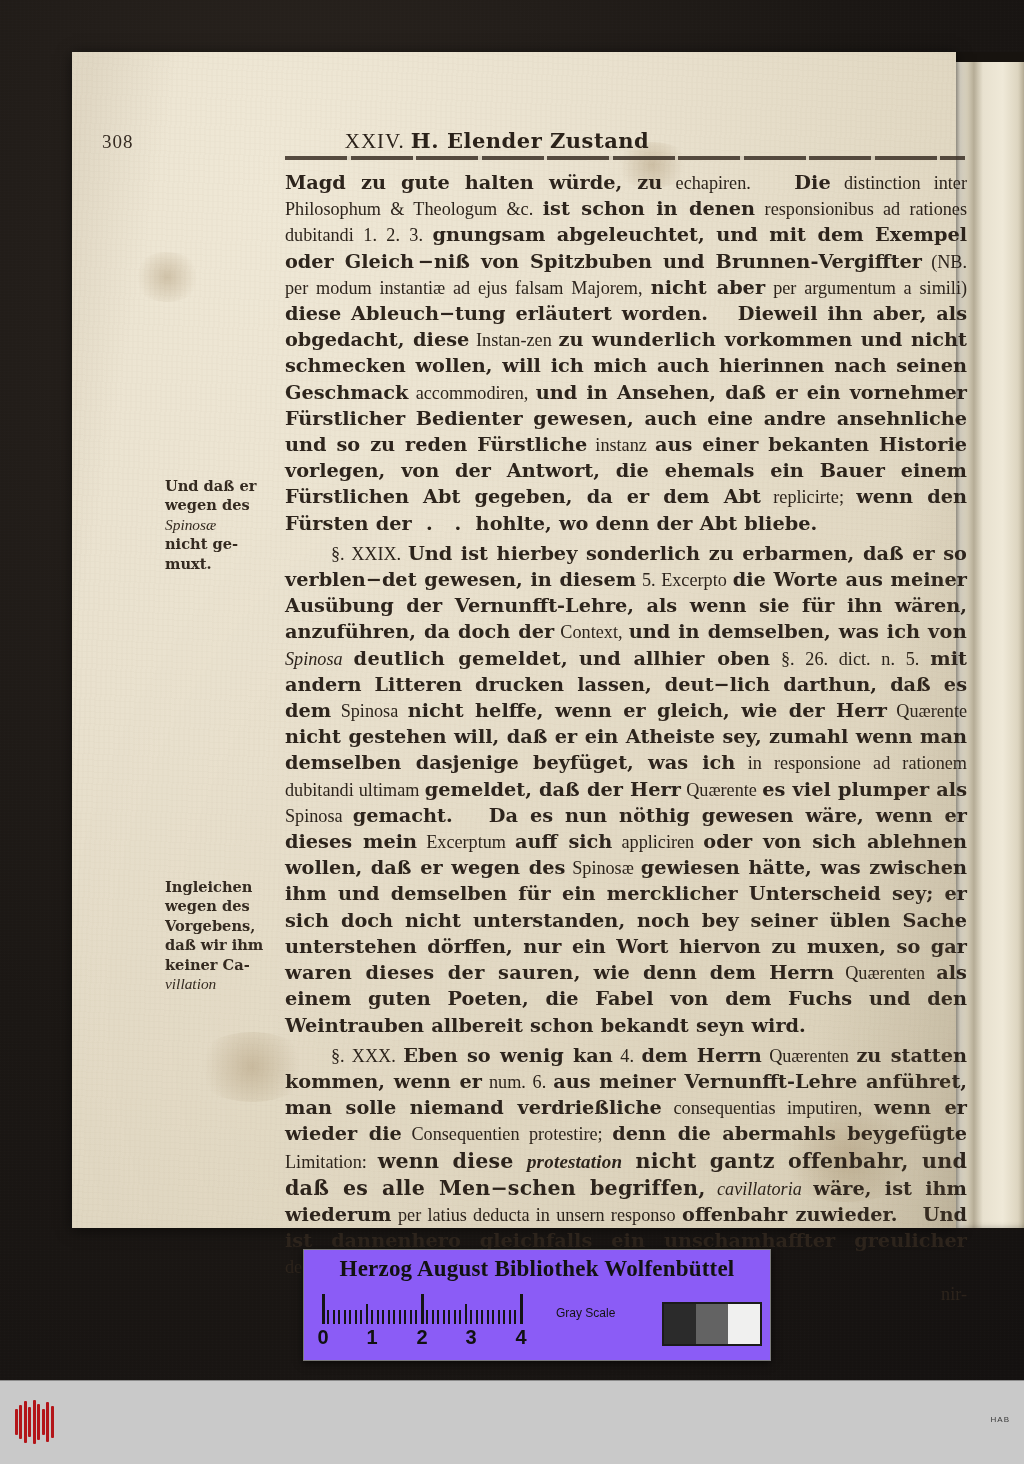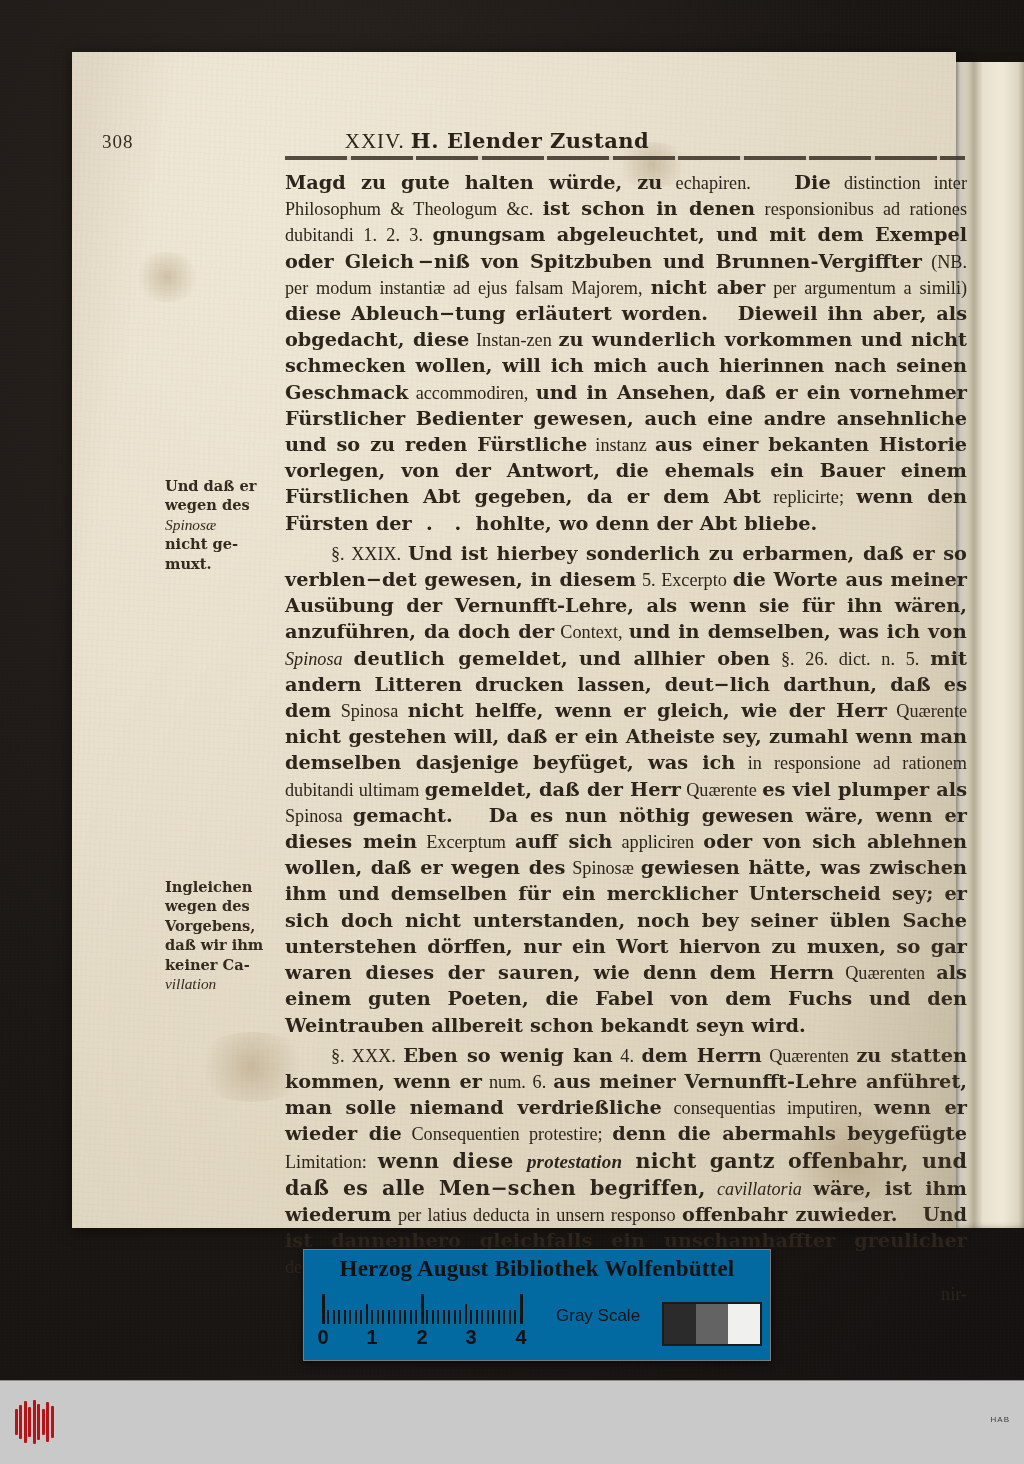--- a/index.html
+++ b/index.html
@@ -186,21 +186,21 @@
     font-size: 15.4px;
   }
   #margin-note-1 { top: 424px; }
   #margin-note-2 { top: 825px; }
 
   
   #scale-card {
     position: absolute;
     left: 303px; top: 1249px;
     width: 466px; height: 110px;
-    background: #0369a1;
+    background: #8b5cf6;
     border: 1px solid #7b7b7b;
     box-shadow: 0 2px 8px rgba(0,0,0,.6);
   }
   #library-name {
     position: absolute;
     left: 0; right: 0; top: 6px;
     text-align: center;
     font-family: "Liberation Serif", serif;
     font-weight: 700;
     font-size: 23px;
@@ -230,21 +230,21 @@
     font-family: "Liberation Sans", sans-serif;
     font-weight: 700;
     font-size: 20px;
     color: #111;
     transform: translateX(-50%);
   }
   #grayscale-label {
     position: absolute;
     left: 252px; top: 56px;
     font-family: "Liberation Sans", sans-serif;
-    font-size: 17px;
+    font-size: 12px;
     color: #131313;
   }
   #grayscale-patches {
     position: absolute;
     left: 358px; top: 52px;
     width: 96px; height: 40px;
     border: 2px solid #1b1b1b;
     display: flex;
   }
   .patch { flex: 1; height: 100%; }

